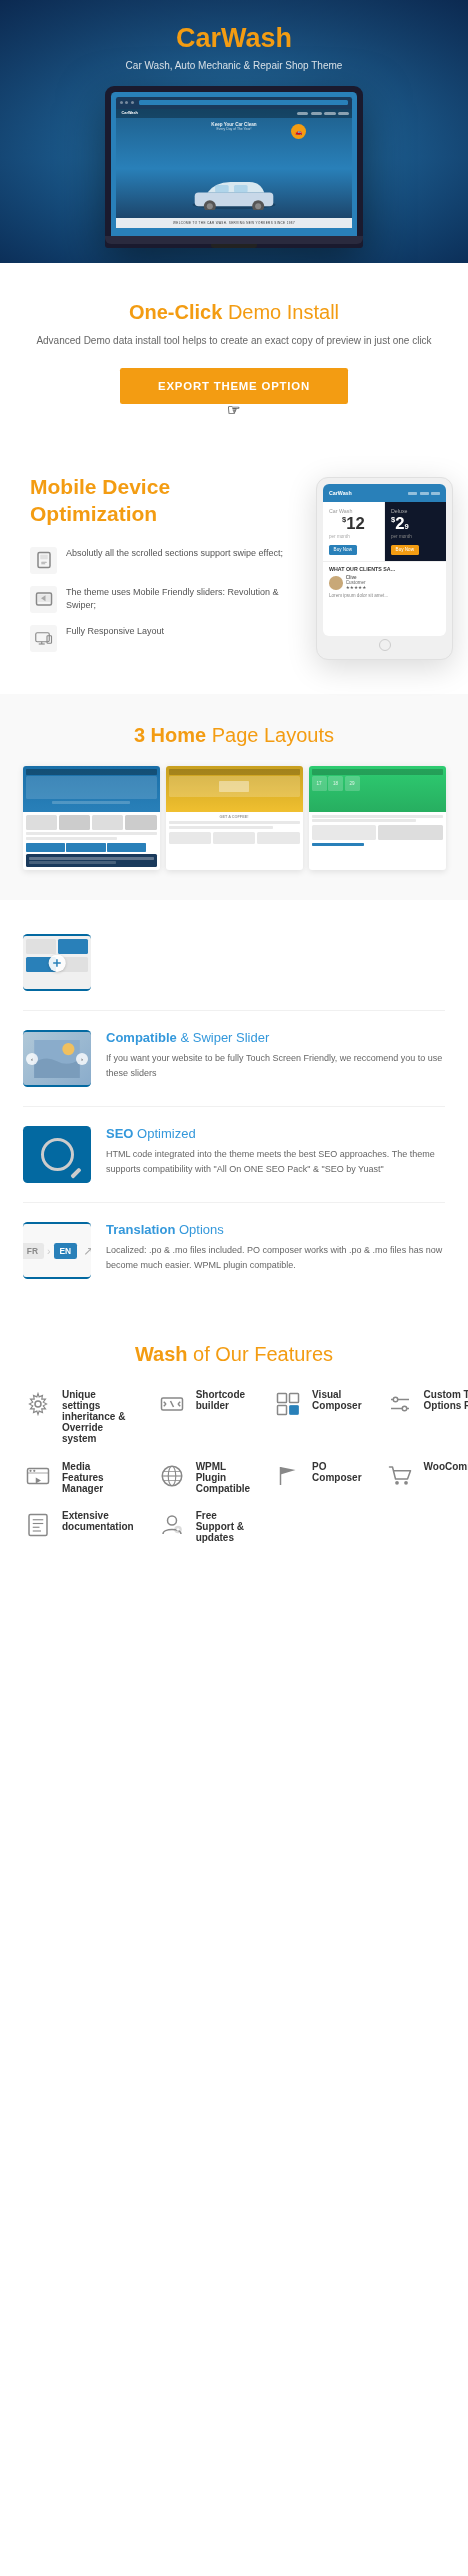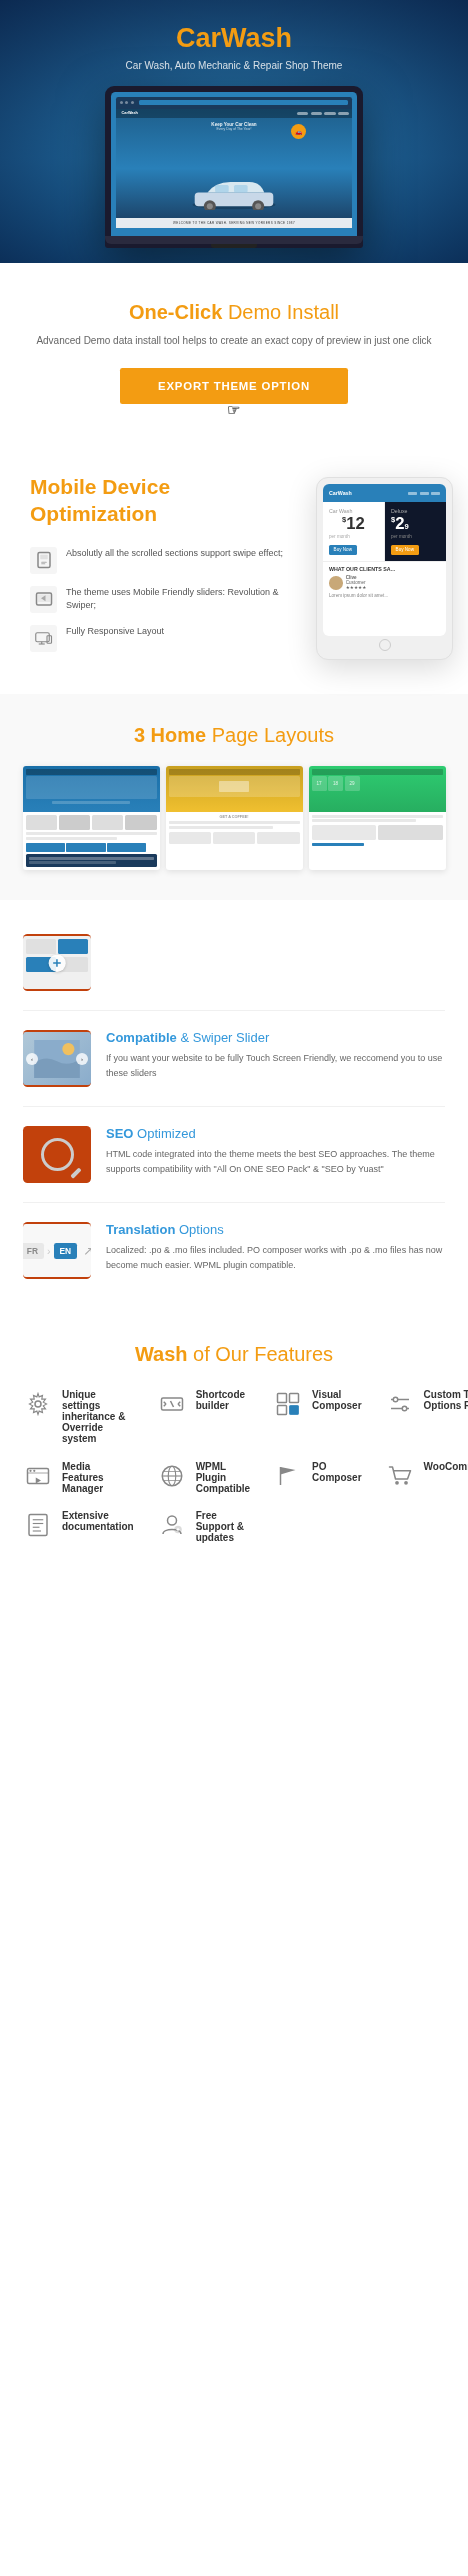--- a/index.html
+++ b/index.html
@@ -349,21 +349,21 @@
       display: flex;
       align-items: flex-start;
       gap: 15px;
       padding: 19px 0;
       border-bottom: 0.8px solid #f0f0f0;
     }
     .feature-item:last-child { border-bottom: none; }
     .feature-icon-box {
       width: 68px;
       height: 57px;
-      background: #c2410c;
+      background: #0369a1;
       border-radius: 4.6px;
       flex-shrink: 0;
       display: flex;
       align-items: center;
       justify-content: center;
       overflow: hidden;
       position: relative;
     }
     .feature-content { flex: 1; }
     .feature-title {

